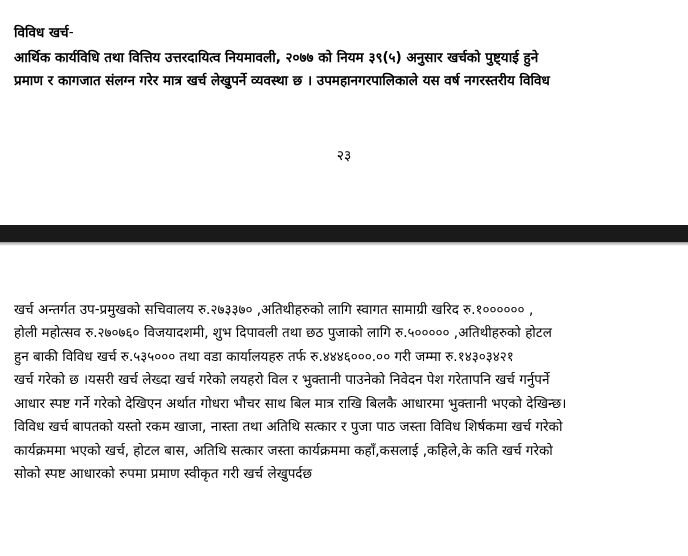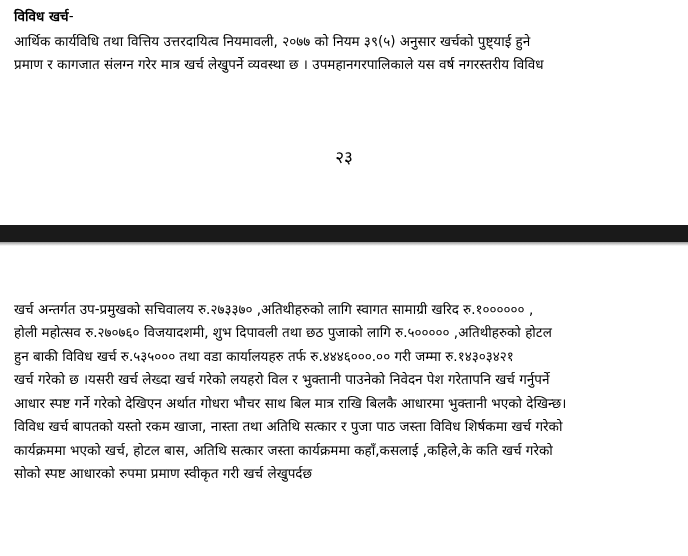--- a/index.html
+++ b/index.html
@@ -22,48 +22,49 @@
 
   
   .page-top {
     position: absolute;
     left: 0;
     top: 0;
     width: 688px;
     height: 225px;
     background: #ffffff;
     box-sizing: border-box;
-    padding: 6px 14px 0 14px;
+    padding: 22px 14px 0 14px;
   }
   .heading-line {
     font-size: 13.5px;
     font-weight: bold;
     line-height: 1.5;
     white-space: nowrap;
     margin-bottom: 4px;
   }
   .heading-line .dash {
     font-weight: normal;
   }
   .para {
     font-size: 13.5px;
     line-height: 1.72;
     text-align: left;
+    font-weight: bold;
   }
   .para .ln {
     display: block;
     white-space: nowrap;
   }
   .page-number {
     position: absolute;
     left: 0;
     top: 145px;
     width: 688px;
     text-align: center;
-    font-size: 17px;
+    font-size: 14px;
   }
 
   
   .band {
     position: absolute;
     left: 0;
     top: 225px;
     width: 688px;
     height: 17px;
     background: #1a1a1a;

